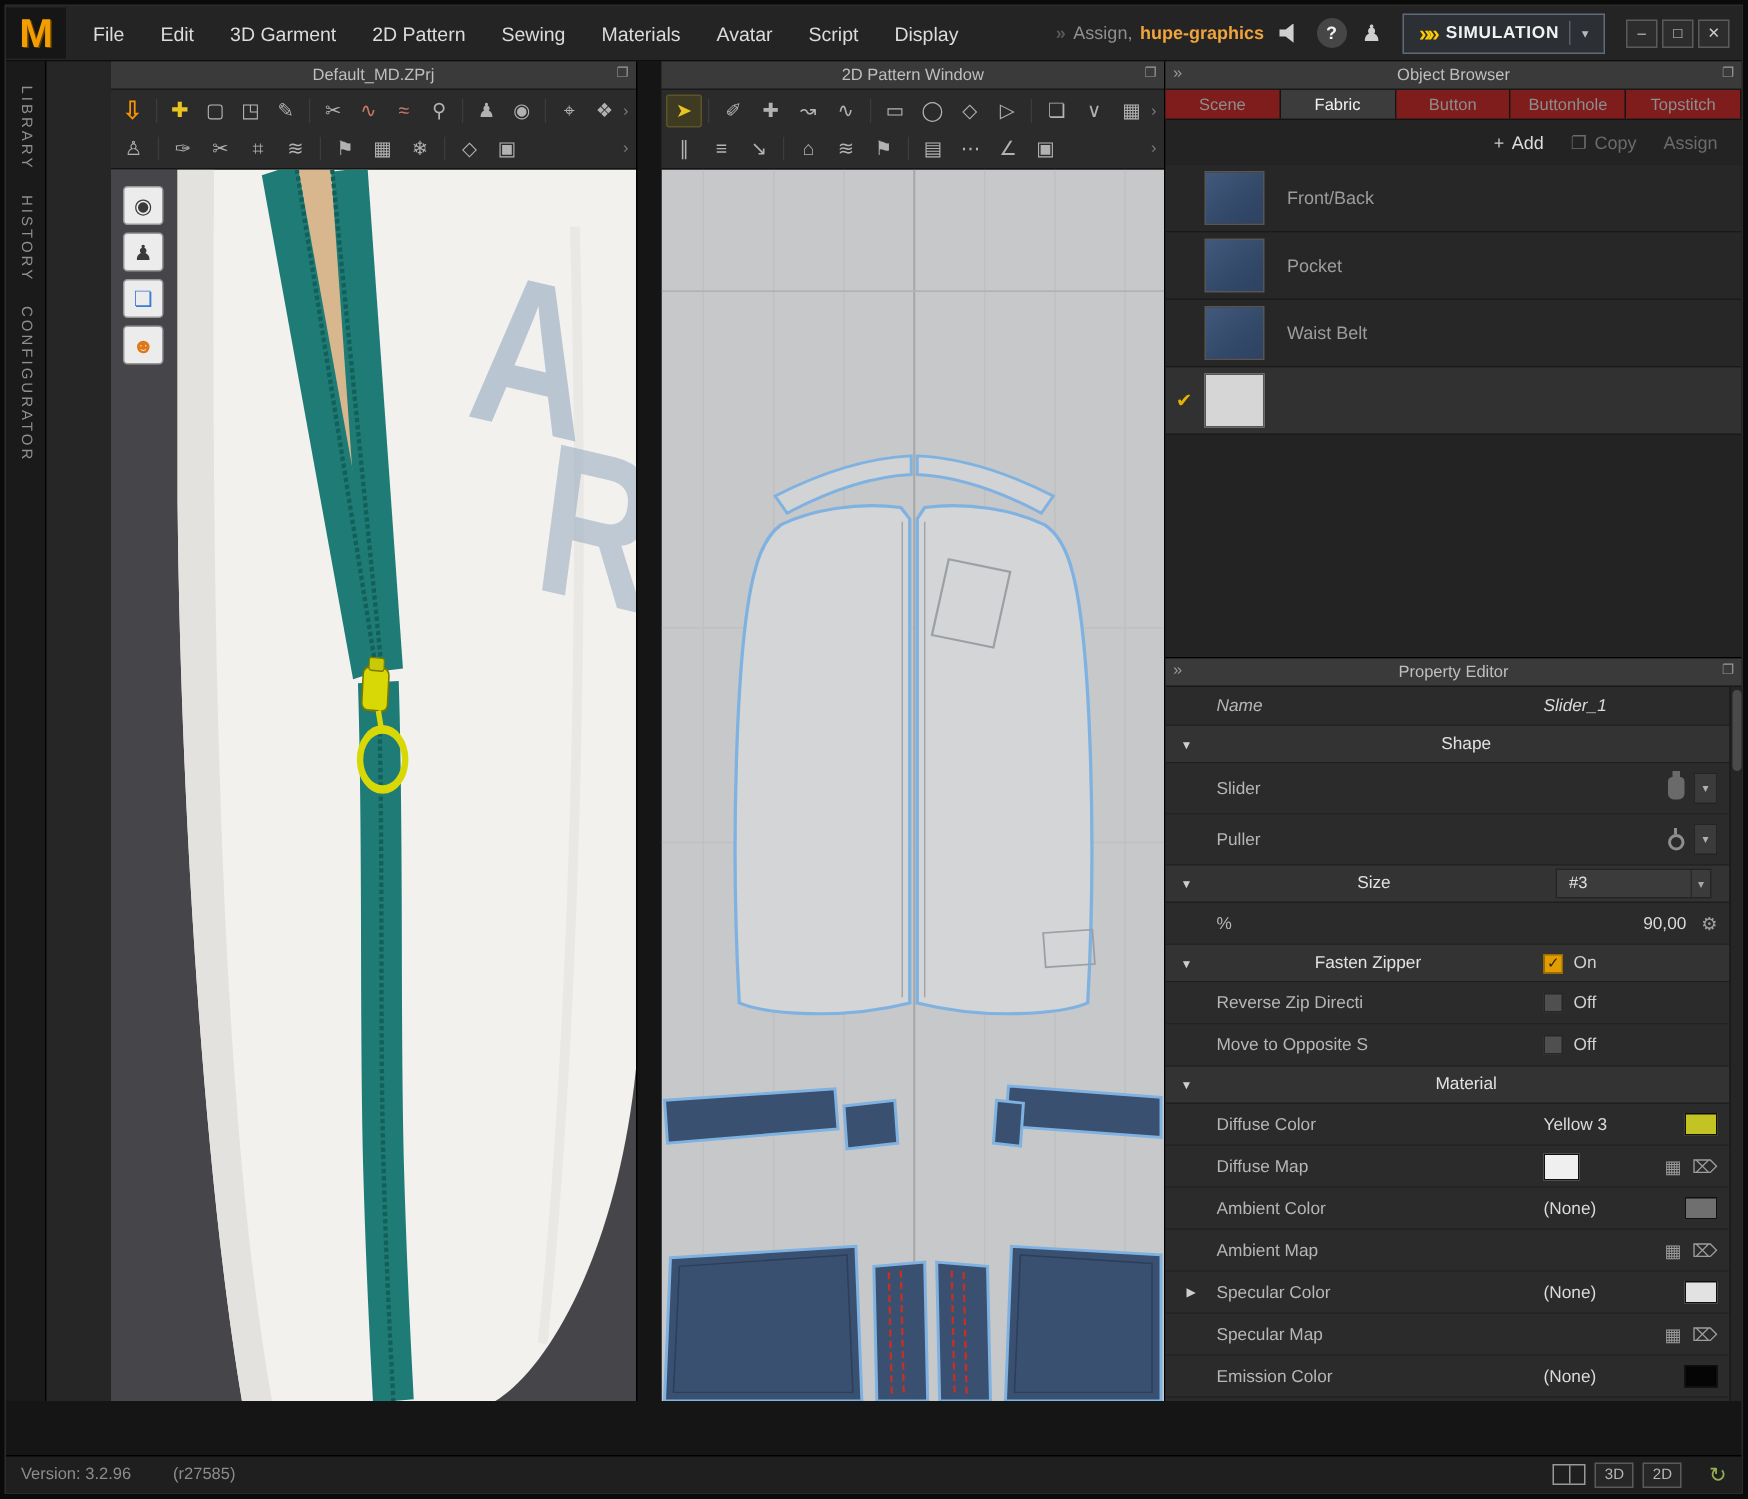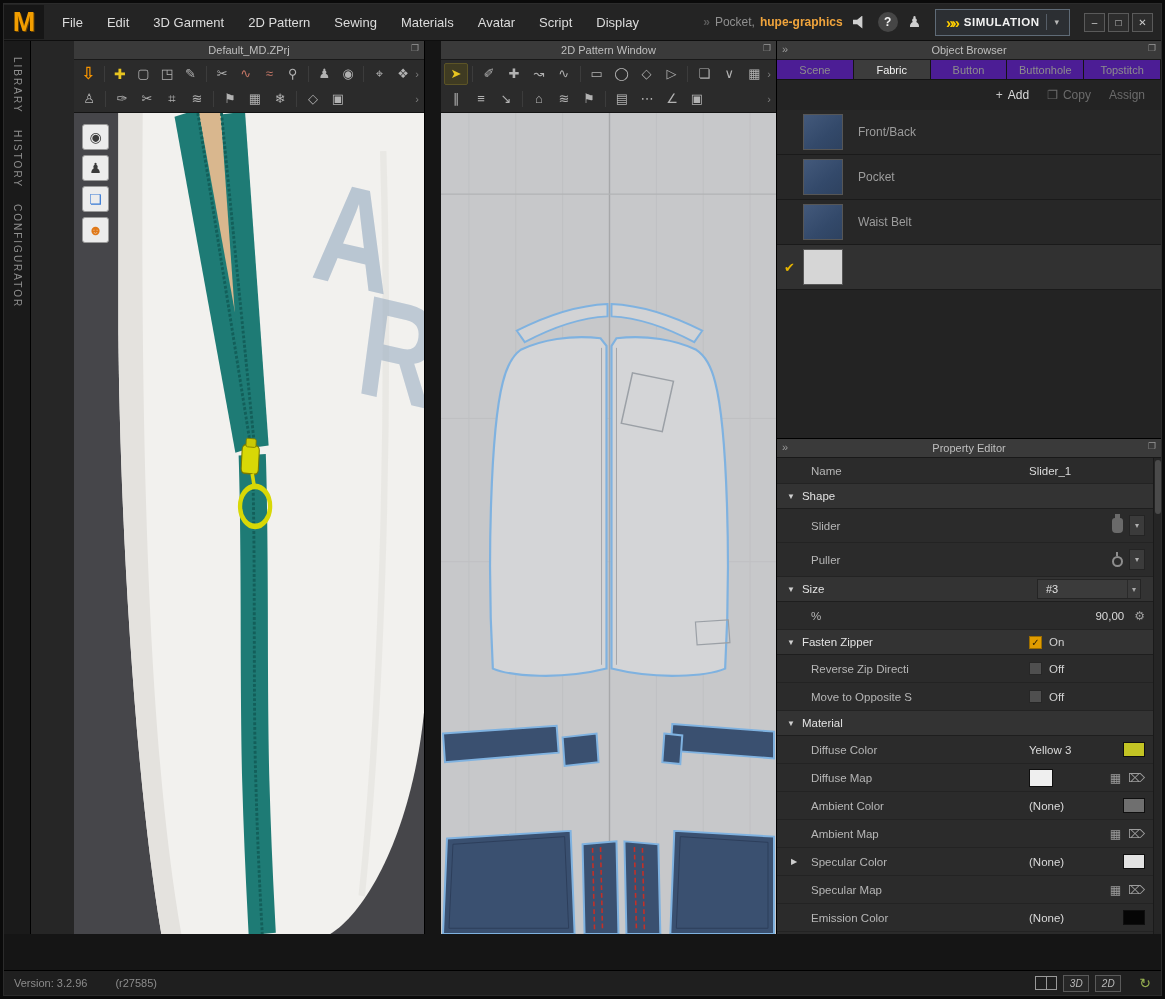--- a/index.html
+++ b/index.html
@@ -51,46 +51,46 @@
   .vpwrap svg{position:absolute;inset:0;}
   .vicons{position:absolute;left:8px;top:11px;display:flex;flex-direction:column;gap:5px;}
   .vicon{width:27px;height:26px;background:#ececec;border:1px solid #999;border-radius:3px;display:flex;align-items:center;justify-content:center;font-size:14px;color:#3a3a3a;}
   .vicon.blue{color:#3a7bd5;}
   .vicon.orange{color:#e07818;}
 
   
   .rightcol{flex:1;display:flex;flex-direction:column;background:#232323;min-width:0;}
   .ob{height:398px;display:flex;flex-direction:column;border-bottom:1px solid #000;flex:0 0 auto;}
   .tabs{height:20px;display:flex;background:#1e1e1e;border-bottom:1px solid #141414;flex:0 0 auto;}
-  .tab{flex:1;display:flex;align-items:center;justify-content:center;font-size:11px;color:#8d8d8d;border-right:1px solid #141414;background:#4c1d95;}
+  .tab{flex:1;display:flex;align-items:center;justify-content:center;font-size:11px;color:#8d8d8d;border-right:1px solid #141414;background:#7f1d1d;}
   .tab.active{background:#3c3c3c;color:#f2f2f2;}
   .obactions{height:30px;display:flex;align-items:center;justify-content:flex-end;gap:2px;padding:0 8px;flex:0 0 auto;}
   .obbtn{display:flex;align-items:center;gap:5px;font-size:12px;color:#dcdcdc;padding:3px 8px;}
   .obbtn .bicon{font-size:12px;color:#c8c8c8;}
   .obbtn.dim,.obbtn.dim .bicon{color:#6b6b6b;}
   .flist{flex:1;background:#232323;overflow:hidden;}
   .frow{height:45px;display:flex;align-items:center;background:#272727;border-bottom:1px solid #1a1a1a;padding-left:26px;gap:15px;position:relative;}
   .frow.checked{background:#313131;}
   .fcheck{position:absolute;left:7px;color:#e6b400;font-size:13px;font-weight:bold;}
   .fswatch{width:40px;height:36px;border:1px solid #565656;flex:0 0 auto;}
   .flabel{font-size:12px;color:#9c9c9c;}
 
   
   .pe{flex:1;display:flex;flex-direction:column;position:relative;min-height:0;}
   .pebody{flex:1;overflow:hidden;background:#2b2b2b;margin-right:8px;}
   .pescroll{position:absolute;right:0;top:19px;bottom:0;width:8px;background:#252525;border-left:1px solid #1a1a1a;}
   .pthumb{position:absolute;top:2px;left:1px;width:6px;height:54px;background:#4a4a4a;border-radius:3px;}
   .prow{display:flex;align-items:center;border-bottom:1px solid #232323;padding-left:34px;background:#2b2b2b;position:relative;}
-  .h26{height:26px;} .h28{height:28px;} .h34{height:34px;}
+  .h26{height:26px;font-style:italic;} .h28{height:28px;} .h34{height:34px;}
   .plabel{flex:1;font-size:11.5px;color:#b6b6b6;white-space:nowrap;overflow:hidden;}
   .pcell{width:124px;display:flex;align-items:center;padding-right:8px;flex:0 0 auto;}
   .pvaltext{font-size:11.5px;color:#dadada;}
   .psec{height:25px;display:flex;align-items:center;gap:7px;padding-left:10px;background:#333333;border-bottom:1px solid #1e1e1e;font-size:11.5px;color:#e2e2e2;}
   .tri{font-size:8px;color:#cfcfcf;}
-  .seclabel{flex:1;white-space:nowrap;}
+  .seclabel{flex:1;white-space:nowrap;text-align:center;}
   .rowtri{position:absolute;left:14px;font-size:8px;color:#cfcfcf;}
   .dd{width:16px;height:21px;background:#3b3b3b;border:1px solid #242424;color:#b0b0b0;font-size:8px;display:flex;align-items:center;justify-content:center;margin-left:6px;}
   .sizebox{width:104px;height:20px;display:flex;align-items:center;padding:0 4px 0 8px;font-size:11px;color:#e0e0e0;background:#3b3b3b;border:1px solid #242424;margin-right:12px;}
   .sizebox .sv{flex:1;}
   .sizebox .sa{font-size:8px;color:#a8a8a8;border-left:1px solid #2a2a2a;padding-left:4px;height:100%;display:flex;align-items:center;}
   .cb{width:13px;height:13px;background:#4f4f4f;border:1px solid #262626;flex:0 0 auto;}
   .cb.on{background:#e09c00;border-color:#9c6d00;display:flex;align-items:center;justify-content:center;}
   .cb.on::after{content:"✓";font-size:10px;color:#2a1e00;font-weight:bold;}
   .cbstate{font-size:11.5px;color:#d0d0d0;margin-left:7px;}
   .csw{width:22px;height:15px;border:1px solid #0f0f0f;margin-left:auto;flex:0 0 auto;}
@@ -100,21 +100,21 @@
   .pctval{margin-left:auto;font-size:11.5px;color:#dadada;}
   .slidericon{width:11px;height:15px;background:#6a6a6a;border-radius:3px 3px 4px 4px;position:relative;margin-left:auto;}
   .slidericon::after{content:'';position:absolute;left:3px;top:-4px;width:5px;height:4px;background:#6a6a6a;}
   .pullericon{width:11px;height:11px;border:2px solid #8e8e8e;border-radius:50%;position:relative;margin-left:auto;margin-top:4px;}
   .pullericon::before{content:'';position:absolute;top:-6px;left:2px;width:2px;height:4px;background:#8e8e8e;}
 
   
   .statusbar{height:25px;background:#1f1f1f;border-top:1px solid #000;display:flex;align-items:center;font-size:11px;color:#8c8c8c;padding:0 10px;flex:0 0 auto;margin-top:36px;}
   .sbuild{margin-left:28px;}
   .sb-right{margin-left:auto;display:flex;align-items:center;gap:6px;}
-  .sbtn{height:17px;min-width:26px;border:1px solid #5a5a5a;display:flex;align-items:center;justify-content:center;font-size:10px;color:#b8b8b8;background:#272727;padding:0 3px;font-style:italic;}
+  .sbtn{height:17px;min-width:26px;border:1px solid #5a5a5a;display:flex;align-items:center;justify-content:center;font-size:10px;color:#b8b8b8;background:#272727;padding:0 3px;}
   .spliticon{width:22px;height:14px;border:1px solid #999;display:flex;}
   .spliticon span{flex:1;}
   .spliticon span:first-child{border-right:1px solid #999;}
   .refresh{font-size:14px;color:#96b050;margin-left:12px;}
 </style>
 </head>
 <body>
 
 <div class="app">
 
@@ -125,21 +125,21 @@
     <div class="menuitem">3D Garment</div>
     <div class="menuitem">2D Pattern</div>
     <div class="menuitem">Sewing</div>
     <div class="menuitem">Materials</div>
     <div class="menuitem">Avatar</div>
     <div class="menuitem">Script</div>
     <div class="menuitem">Display</div>
     <div class="mb-right">
       <div class="greet">
         <span class="chev">»</span>
-        <span>Pocket,</span>
+        <span>Assign,</span>
         <span class="username">hupe-graphics</span>
       </div>
       <span class="speaker"></span>
       <span class="helpbtn">?</span>
       <span class="avatarbtn">♟</span>
       <div class="simbtn">
         <span class="simchev">»»</span>
         <span class="simlabel">SIMULATION</span>
         <span class="simdiv"></span>
         <span class="simarrow">▾</span>

